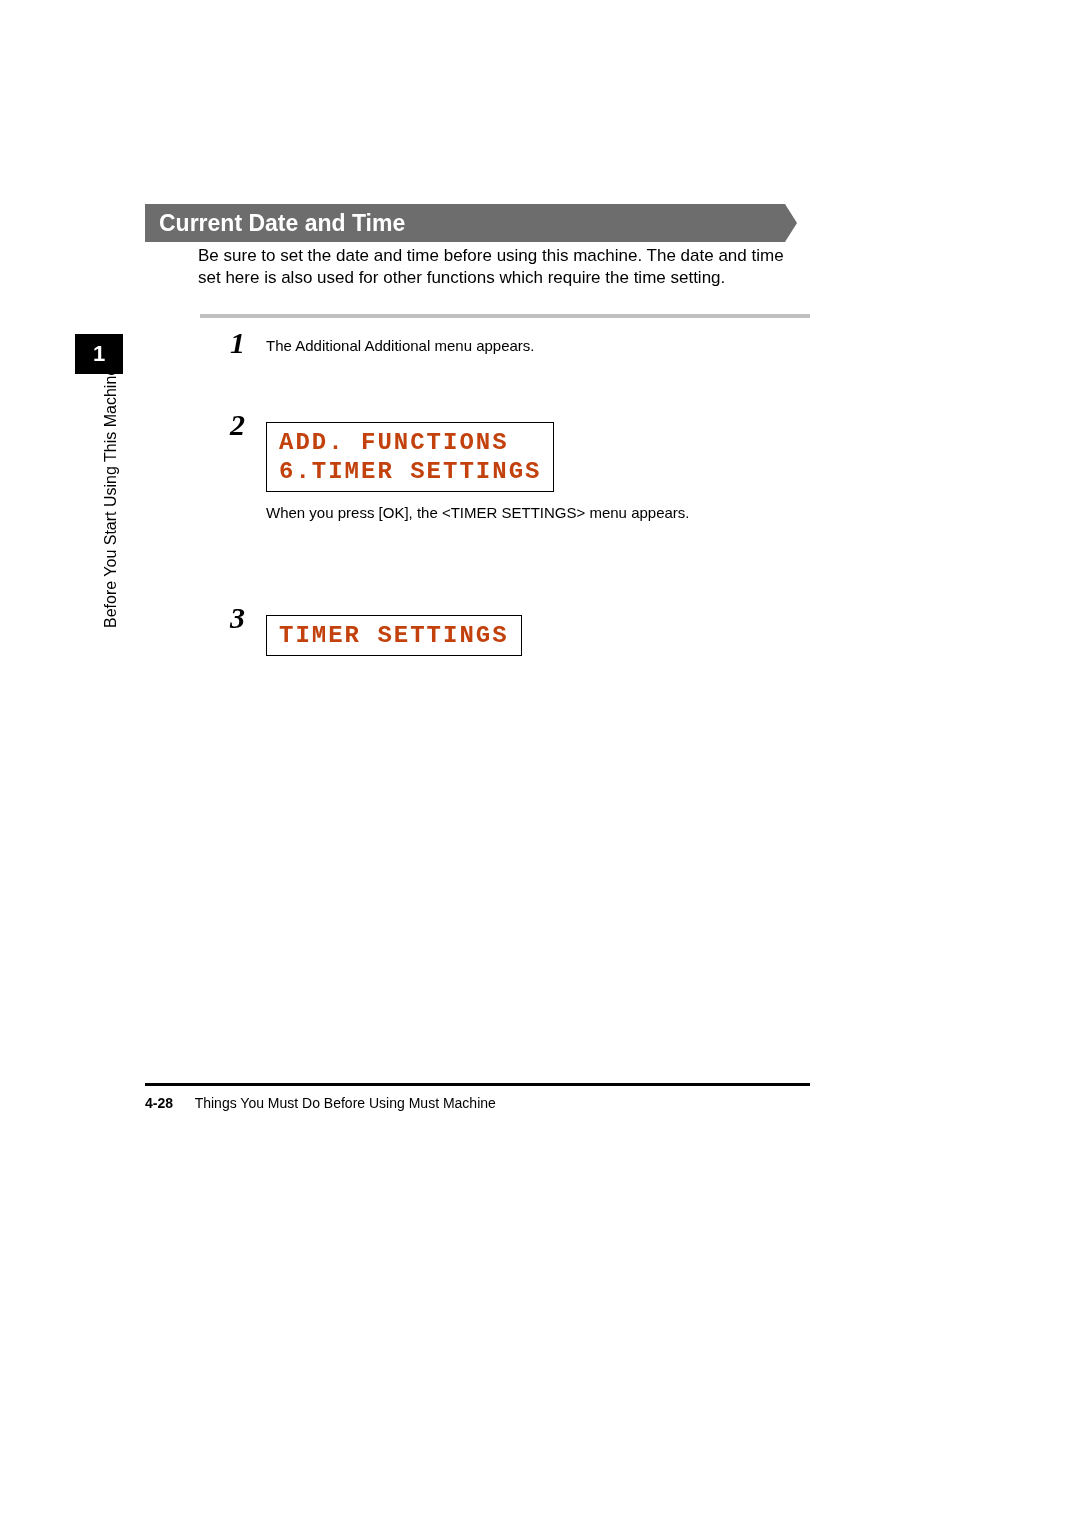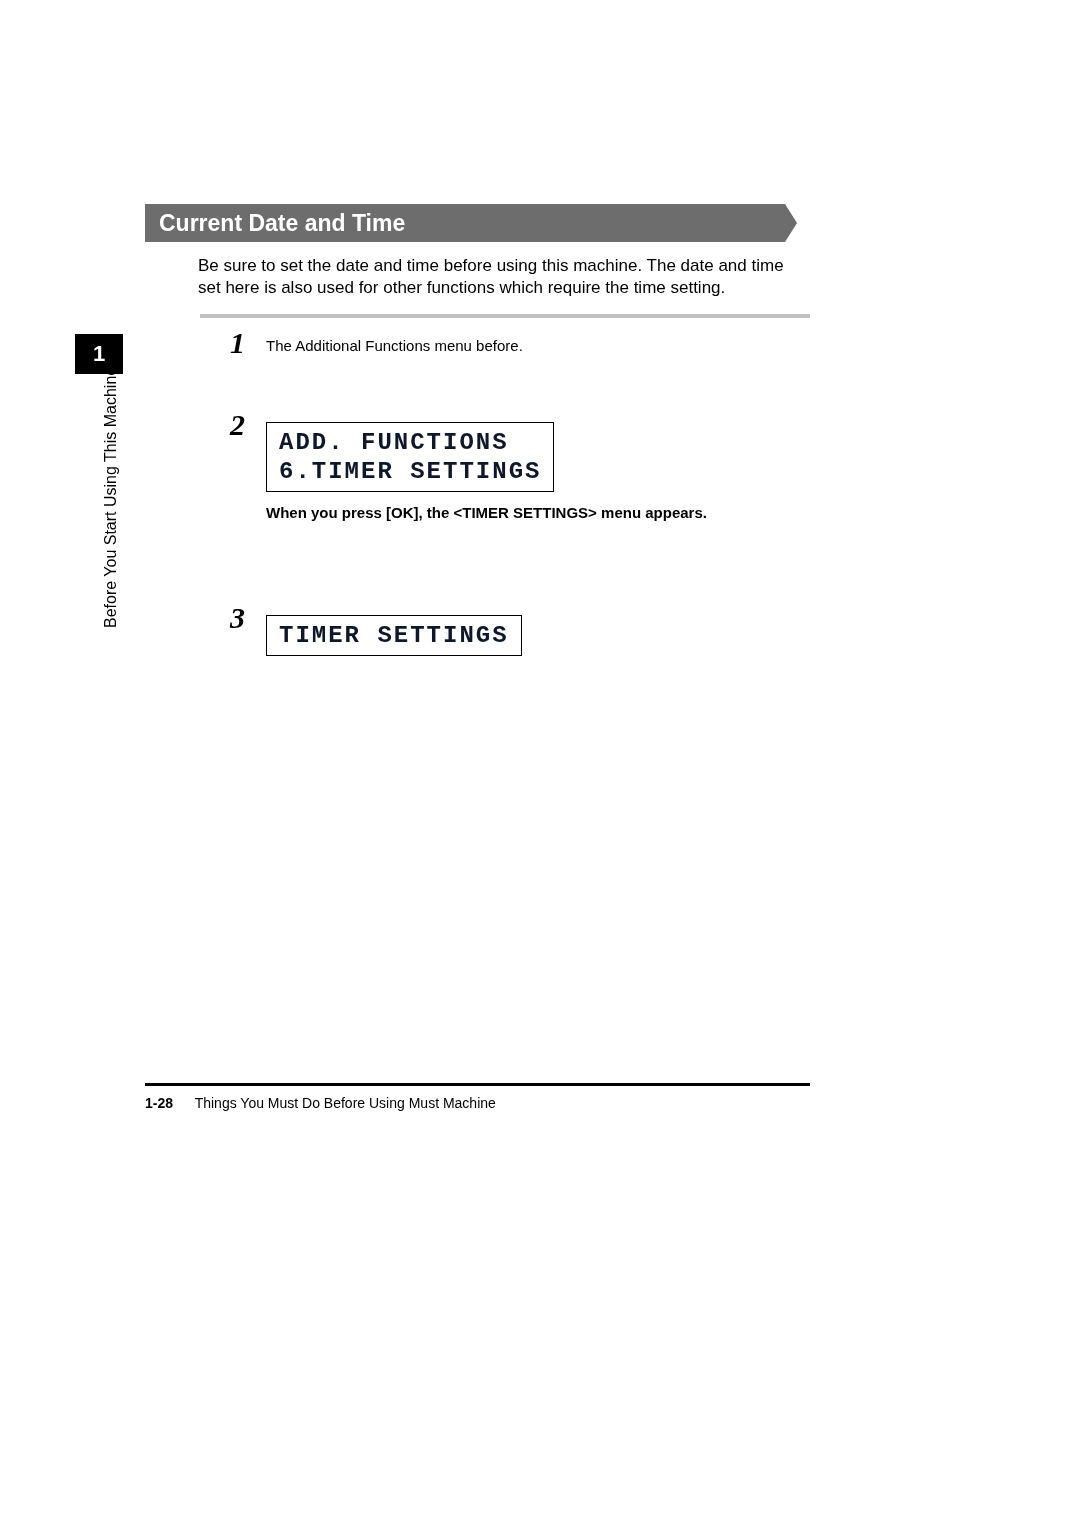--- a/index.html
+++ b/index.html
@@ -24,21 +24,21 @@
     position:absolute;
     left:785px;top:204px;
     width:0;height:0;
     border-top:19px solid transparent;
     border-bottom:19px solid transparent;
     border-left:12px solid #6d6d6d;
   }
   
   .intro{
     position:absolute;
-    left:198px;top:255px;
+    left:198px;top:245px;
     width:610px;
     font-size:17px;line-height:1.3;
   }
   
   .divider-grey{
     position:absolute;
     left:200px;
     width:610px;height:4px;
     background:#bfbfbf;
   }
@@ -84,34 +84,33 @@
   .step-body{
     font-size:15px;
     margin-left:36px;
     margin-top:6px;
     line-height:1.35;
   }
   .step-body2{
     font-size:15px;
     margin-left:36px;
     margin-top:12px;
-    font-weight:bold;
   }
   
   .lcd{
     border:1px solid #000;
     font-family:"Courier New",monospace;
     font-size:24px;
     letter-spacing:2px;
     padding:6px 12px 4px 12px;
     line-height:1.2;
     display:inline-block;
     margin-left:36px;margin-top:10px;
     font-weight:bold;
-    color:#0f172a;
+    color:#c2410c;
     text-transform:uppercase;
     font-stretch:condensed;
   }
   
   .footer-line{
     position:absolute;
     left:145px;width:665px;
     border-top:3px solid #000;
   }
   .fl{top:1083px;}
@@ -151,38 +150,38 @@
   <div class="divider-grey div1"></div>
 
   <div class="sidetab">
     <span>1</span>
   </div>
 
   <div class="side-vert">Before You Start Using This Machine</div>
 
   <div class="step step1">
     <span class="big-num">1</span>
-    <div class="step-body">The Additional Functions menu before.</div>
+    <div class="step-body">The Additional Additional menu appears.</div>
   </div>
 
   <div class="step step2">
     <span class="big-num">2</span>
     <div class="lcd">
       <div>ADD. FUNCTIONS</div>
       <div> 6.TIMER SETTINGS</div>
     </div>
     <div class="step-body2">When you press [OK], the &lt;TIMER SETTINGS&gt; menu appears.</div>
   </div>
 
   <div class="step step3">
     <span class="big-num">3</span>
     <div class="lcd">
       <div>TIMER SETTINGS</div>
     </div>
   </div>
 
   <div class="footer-line fl"></div>
   <div class="footer">
-    <span class="pn">1-28</span>
+    <span class="pn">4-28</span>
     <span>Things You Must Do Before Using Must Machine</span>
   </div>
 
 </div>
 
 </body></html>

